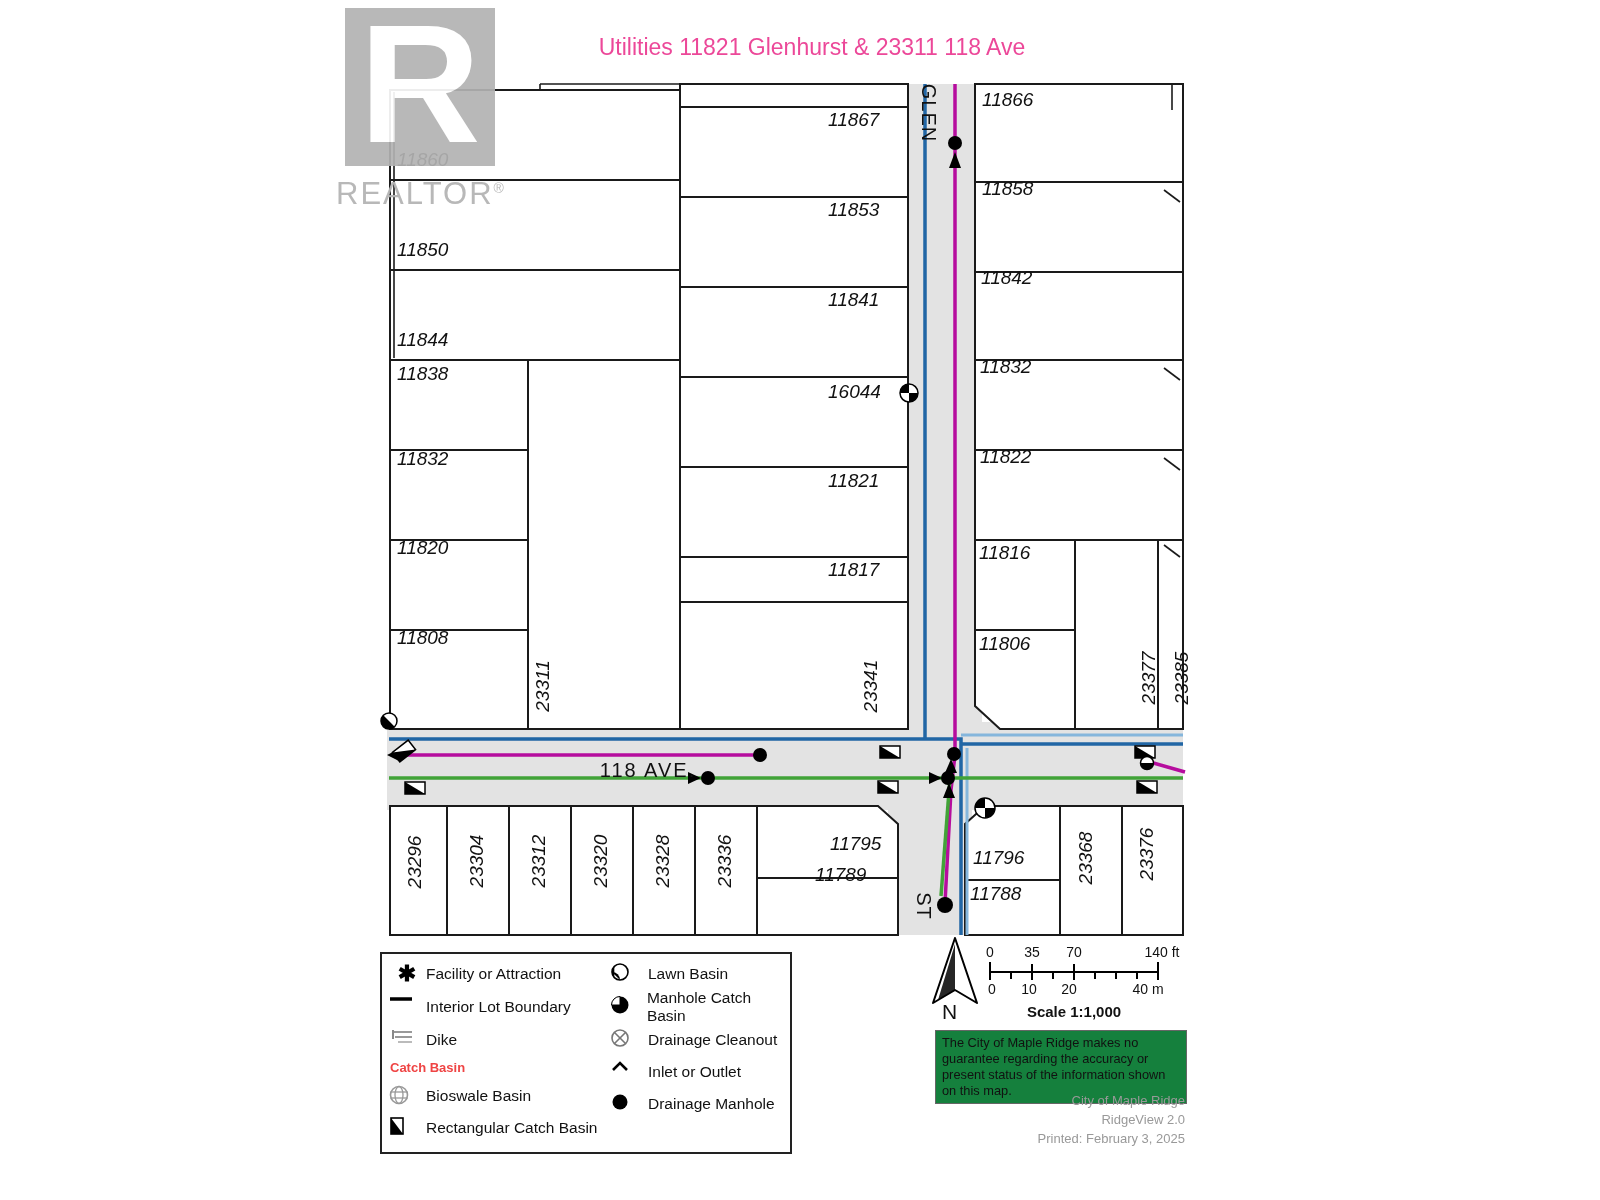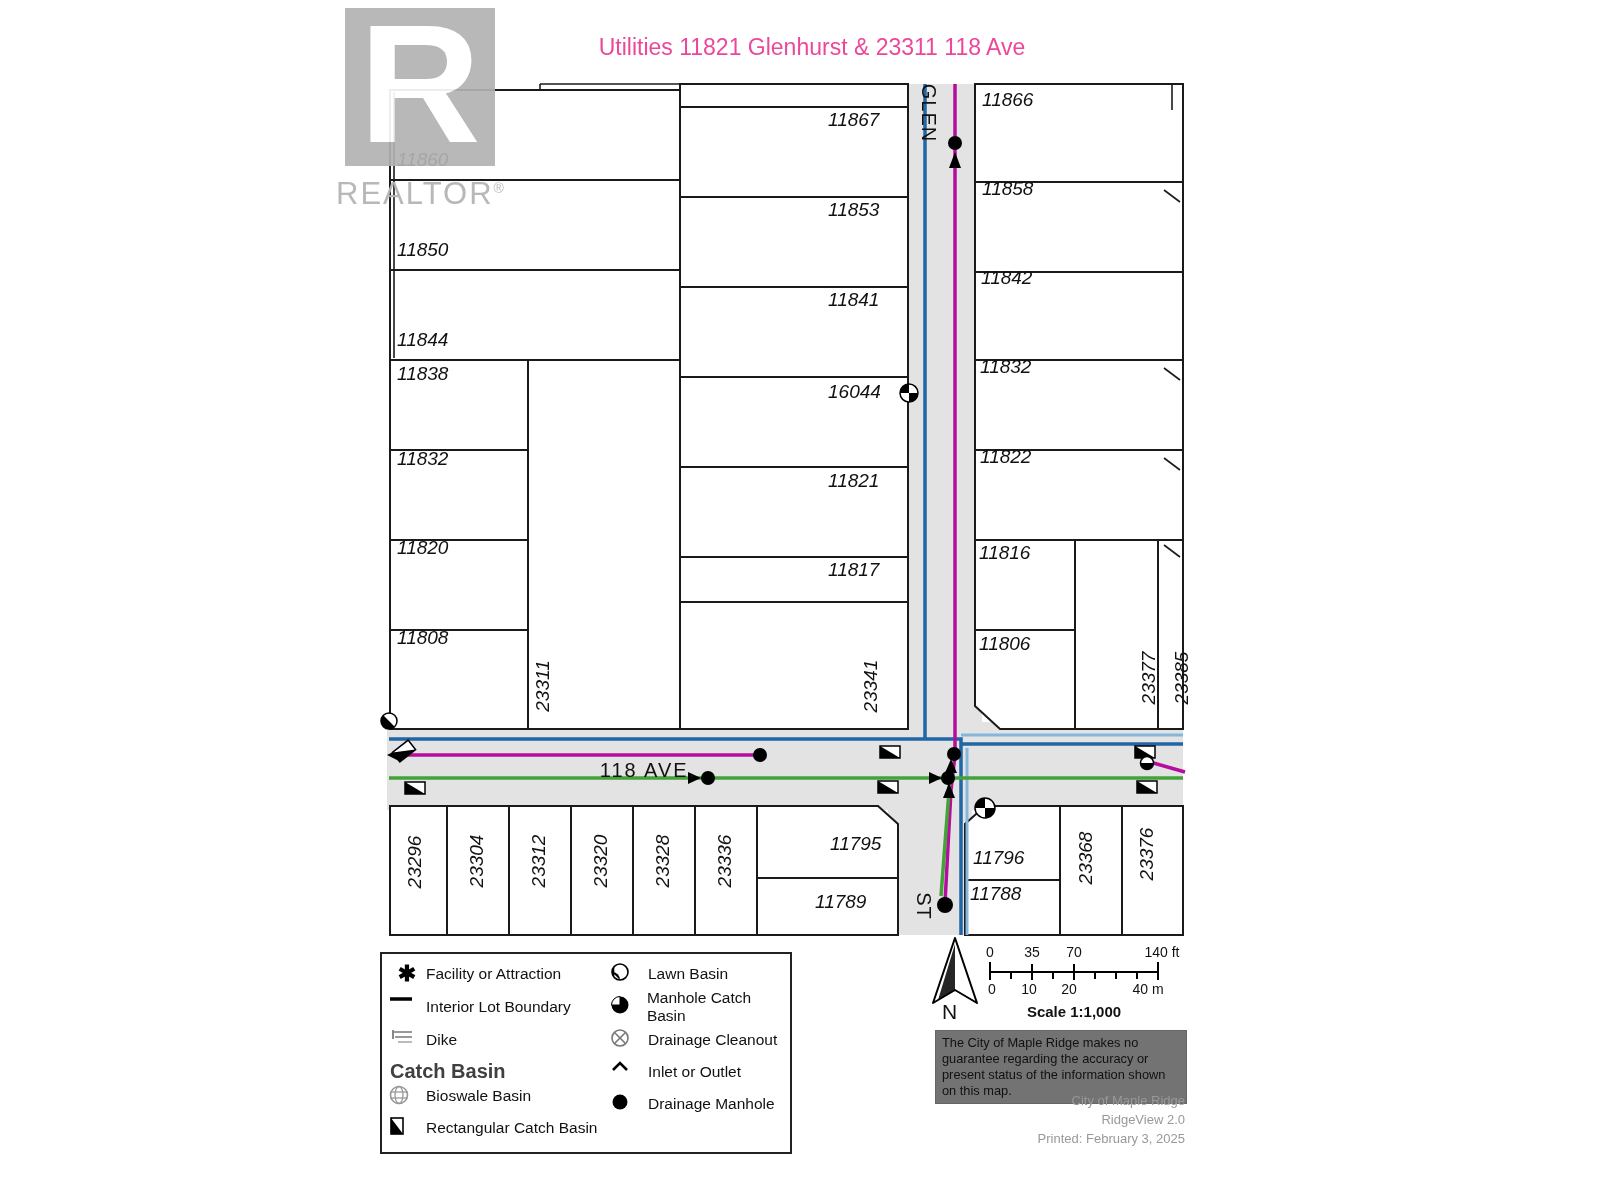--- a/index.html
+++ b/index.html
@@ -20,29 +20,29 @@
   .lot-label.rot{transform:translate(-50%,-50%) rotate(-90deg);}
   .street-label{position:absolute;font-size:20px;line-height:1;color:#111;letter-spacing:2px;white-space:nowrap;}
   .street-label.vert{transform:translate(-50%,-50%) rotate(90deg);letter-spacing:1px;}
   svg{position:absolute;left:0;top:0;z-index:10;}
   
   .legend{position:absolute;left:380px;top:952px;width:408px;height:198px;border:2px solid #222;
           background:#fff;z-index:15;}
   .lg-row{position:absolute;display:flex;align-items:center;height:24px;}
   .lg-icon{width:38px;display:flex;justify-content:center;align-items:center;}
   .lg-label{font-size:15.5px;color:#111;}
-  .lg-header{position:absolute;font-size:20px;font-weight:bold;color:#404040;}
+  .lg-header{position:absolute;font-size:13px;font-weight:bold;color:#ef4444;}
   
   .sb-label{position:absolute;font-size:14px;color:#111;transform:translateX(-50%);white-space:nowrap;z-index:15;}
   .scale-text{position:absolute;left:1074px;top:1003px;transform:translateX(-50%);
               font-size:15px;font-weight:bold;color:#111;z-index:15;}
   .north-n{position:absolute;left:942px;top:1000px;font-size:21px;color:#111;z-index:15;}
   
   .disclaimer{position:absolute;left:935px;top:1030px;width:238px;border:1px solid #666;
-              padding:4px 6px;font-size:12.8px;line-height:1.25;color:#111;background:#737373;z-index:15;}
+              padding:4px 6px;font-size:12.8px;line-height:1.25;color:#111;background:#15803d;z-index:15;}
   .credits{position:absolute;right:415px;top:1092px;text-align:right;font-size:13px;
            line-height:1.45;color:#999;z-index:15;}
 </style>
 </head>
 <body>
 
 <div class="page">
 
   <div class="title">Utilities 11821 Glenhurst &amp; 23311 118 Ave</div>
 
@@ -206,21 +206,21 @@
       <span class="lot-label" style="left: 828px; top: 471px;">11821</span>
       <span class="lot-label" style="left: 828px; top: 560px;">11817</span>
       <span class="lot-label" style="left: 982px; top: 90px;">11866</span>
       <span class="lot-label" style="left: 982px; top: 179px;">11858</span>
       <span class="lot-label" style="left: 981px; top: 268px;">11842</span>
       <span class="lot-label" style="left: 980px; top: 357px;">11832</span>
       <span class="lot-label" style="left: 980px; top: 447px;">11822</span>
       <span class="lot-label" style="left: 979px; top: 543px;">11816</span>
       <span class="lot-label" style="left: 979px; top: 634px;">11806</span>
       <span class="lot-label" style="left: 805px; top: 834px; margin-left: 25px;">11795</span>
-      <span class="lot-label" style="left: 815px; top: 892px; text-align: right;">11789</span>
+      <span class="lot-label" style="left: 815px; top: 865px; text-align: right;">11789</span>
       <span class="lot-label" style="left: 973px; top: 848px;">11796</span>
       <span class="lot-label" style="left: 970px; top: 884px;">11788</span>
       <span class="lot-label rot" style="left: 542px; top: 686px;">23311</span>
       <span class="lot-label rot" style="left: 870px; top: 686px;">23341</span>
       <span class="lot-label rot" style="left: 1148px; top: 678px;">23377</span>
       <span class="lot-label rot" style="left: 1181px; top: 678px;">23385</span>
       <span class="lot-label rot" style="left: 414px; top: 862px;">23296</span>
       <span class="lot-label rot" style="left: 476px; top: 861px;">23304</span>
       <span class="lot-label rot" style="left: 538px; top: 861px;">23312</span>
       <span class="lot-label rot" style="left: 600px; top: 861px;">23320</span>

